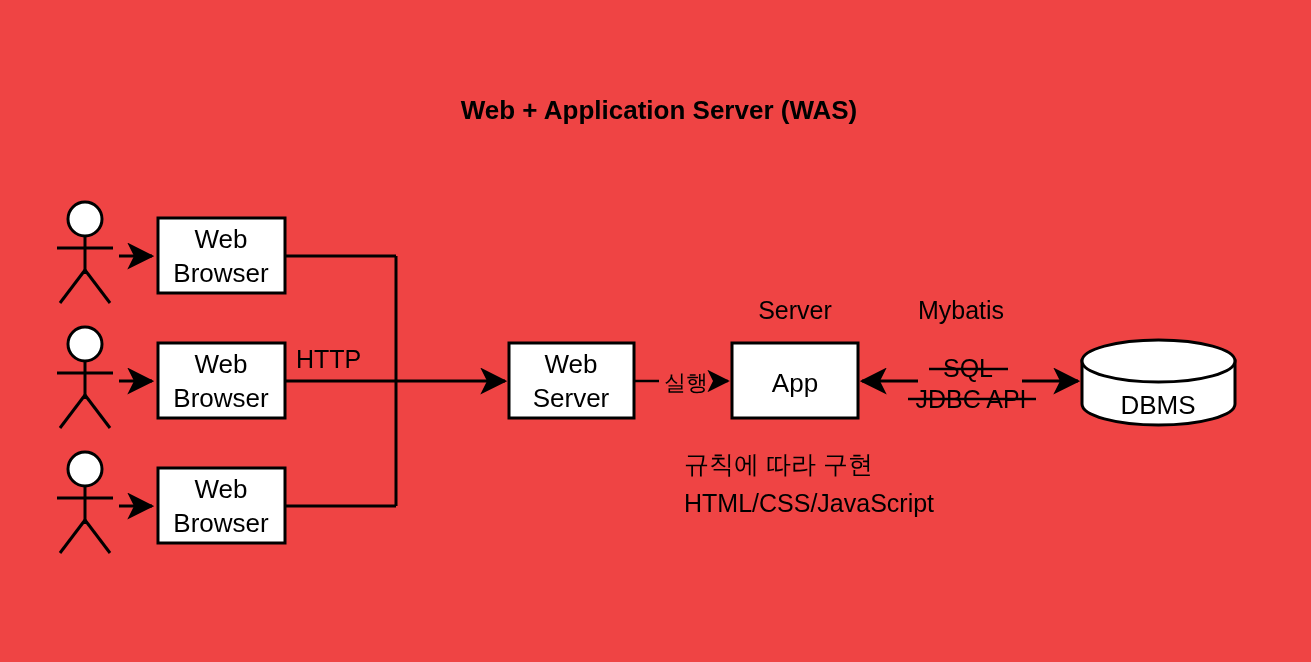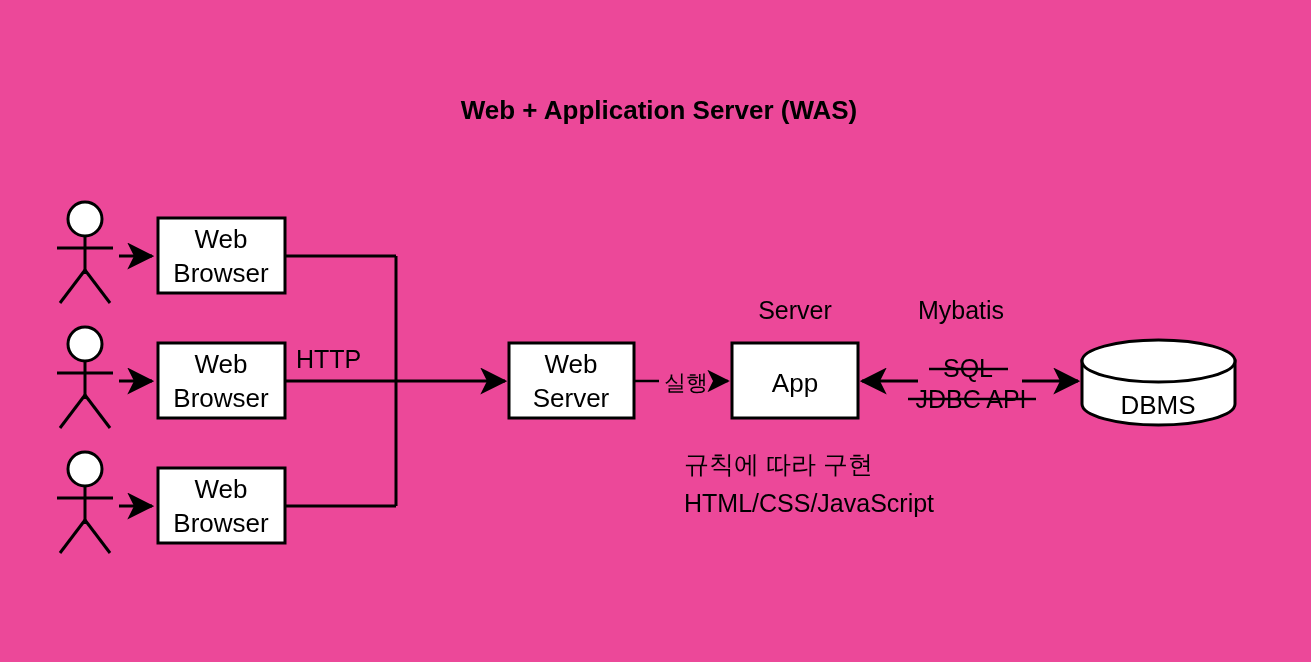--- a/index.html
+++ b/index.html
@@ -10,21 +10,21 @@
   body {
     width: 1311px;
     height: 662px;
     overflow: hidden;
     font-family: "Liberation Sans", sans-serif;
   }
   #diagram-root {
     position: relative;
     width: 1311px;
     height: 662px;
-    background: #ec4899;
+    background: #ef4444;
   }
   svg#diagram-canvas {
     display: block;
     width: 1311px;
     height: 662px;
   }
   .node-box {
     fill: #ffffff;
     stroke: #000000;
     stroke-width: 3;

